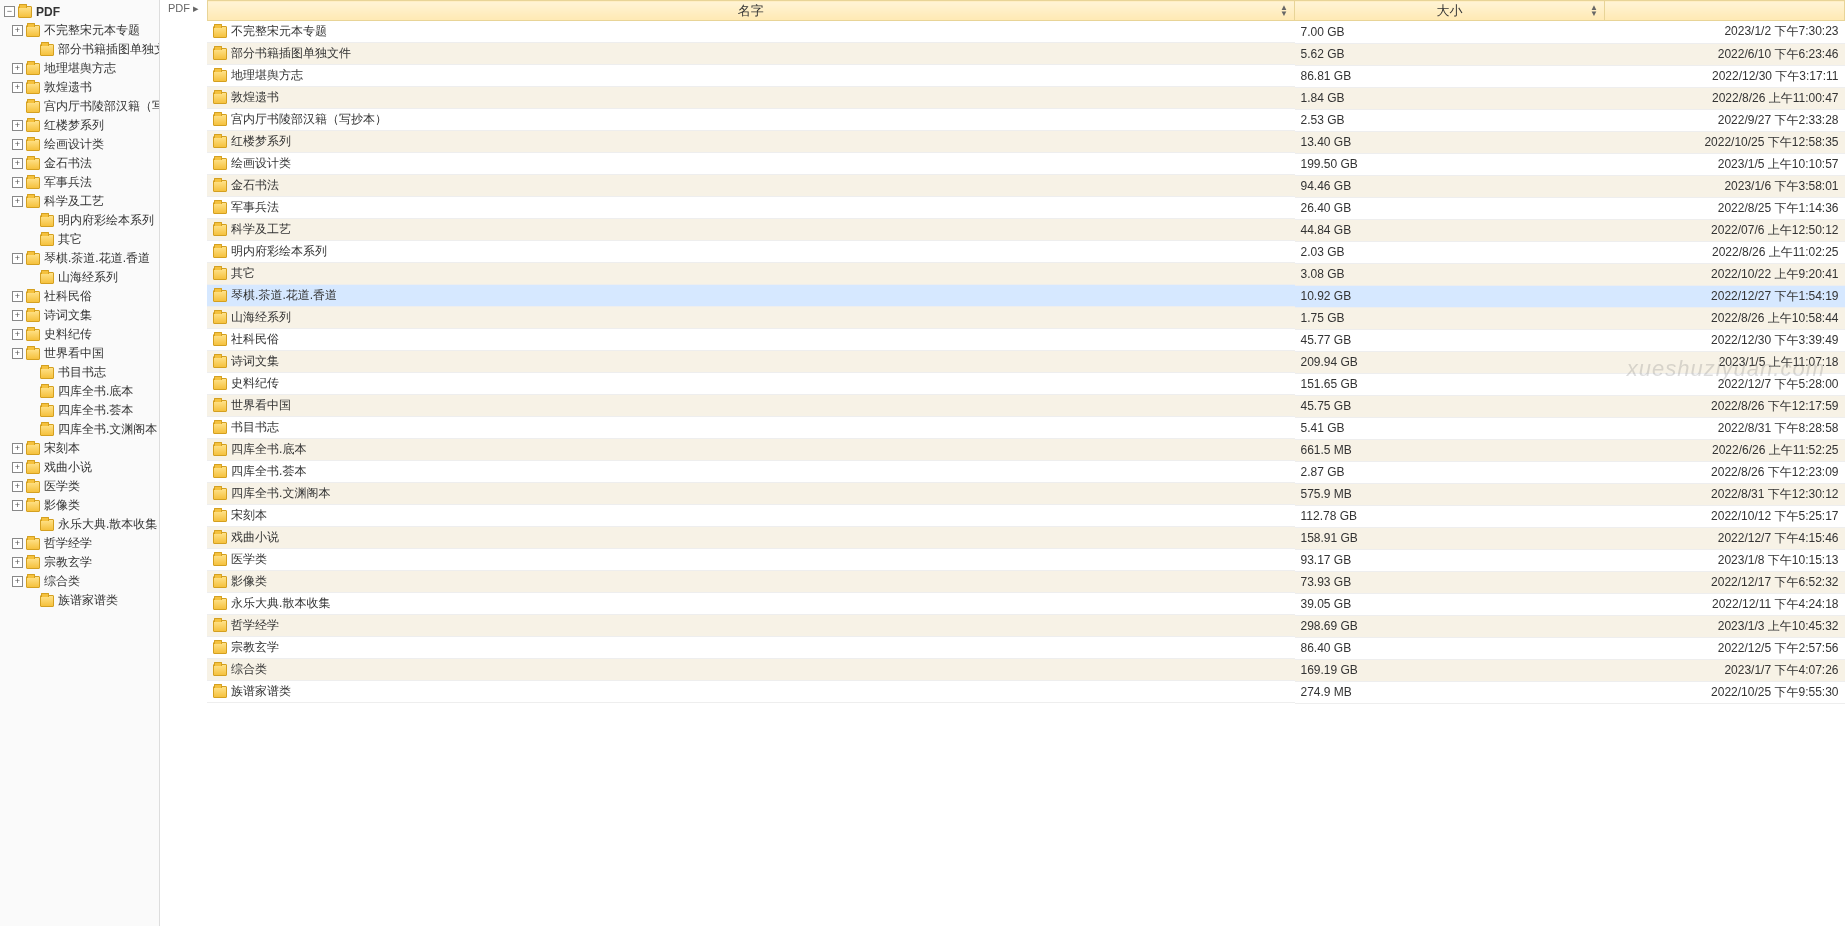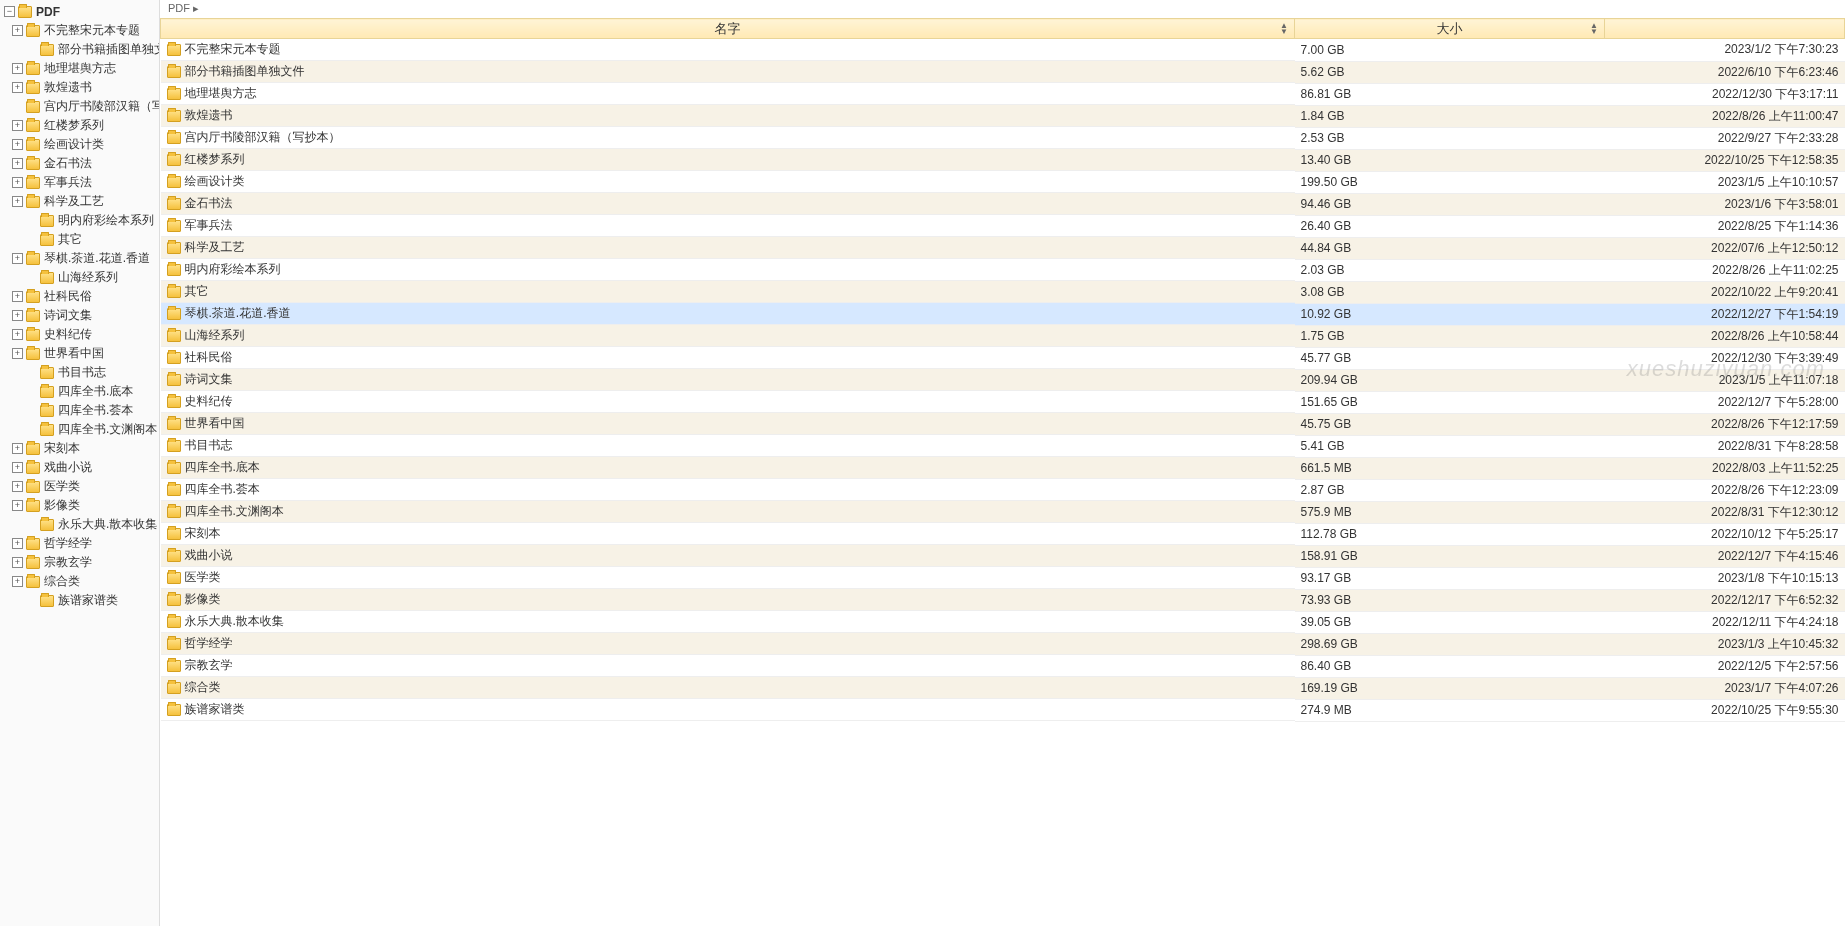--- a/index.html
+++ b/index.html
@@ -8,21 +8,21 @@
 .sidebar { width: 160px; flex-shrink: 0; overflow-y: auto; overflow-x: hidden; border-right: 1px solid #ddd; background: #fafafa; padding-top: 2px; }
 .tree-node { display: flex; align-items: center; height: 19px; padding-left: 4px; cursor: pointer; white-space: nowrap; }
 .tree-toggle { width: 11px; height: 11px; border: 1px solid #888; display: inline-flex; align-items: center; justify-content: center; font-size: 9px; line-height: 1; margin-right: 3px; background: #fff; color: #555; flex-shrink: 0; }
 .tree-toggle-empty { width: 11px; height: 11px; margin-right: 3px; flex-shrink: 0; }
 .tree-indent { display: inline-block; flex-shrink: 0; }
 .folder-icon { width: 14px; height: 12px; background: linear-gradient(#ffe28a,#f5c13d); border: 1px solid #d4a020; border-radius: 1px; position: relative; margin-right: 4px; flex-shrink: 0; }
 .folder-icon::before { content: ""; position: absolute; top: -3px; left: 0; width: 6px; height: 3px; background: #f5c13d; border: 1px solid #d4a020; border-bottom: none; border-radius: 1px 1px 0 0; }
 .tree-label { font-size: 12px; color: #333; overflow: hidden; text-overflow: clip; }
 .root-label { font-weight: bold; }
 
-.main { flex: 1; display: flex; flex-direction: column; overflow: hidden; position: relative; }
+.main { flex: 1; display: flex; flex-direction: row; overflow: hidden; position: relative; }
 .breadcrumb { height: 18px; padding: 2px 8px; font-size: 11px; color: #666; }
 .table-wrap { flex: 1; overflow: auto; }
 table { width: 100%; border-collapse: collapse; table-layout: fixed; }
 thead th { background: linear-gradient(#fff4d6,#ffe9b3); border: 1px solid #e8d497; height: 20px; font-weight: normal; font-size: 13px; color: #333; position: relative; }
 .sort-arrows { position: absolute; right: 6px; top: 50%; transform: translateY(-50%); font-size: 8px; line-height: 6px; color: #666; }
 .col-name { width: auto; }
 .col-size { width: 310px; }
 .col-date { width: 240px; }
 tbody tr { height: 22px; }
 tbody tr:nth-child(even) { background: #f7f2e6; }
@@ -410,21 +410,21 @@
               </td>
               <td class="cell-size">5.41 GB</td>
               <td class="cell-date">2022/8/31 下午8:28:58</td>
             </tr>
             <tr>
               <td class="cell-name">
                 <span class="folder-icon"></span>
                 <span>四库全书.底本</span>
               </td>
               <td class="cell-size">661.5 MB</td>
-              <td class="cell-date">2022/8/03 上午11:52:25</td>
+              <td class="cell-date">2022/6/26 上午11:52:25</td>
             </tr>
             <tr>
               <td class="cell-name">
                 <span class="folder-icon"></span>
                 <span>四库全书.荟本</span>
               </td>
               <td class="cell-size">2.87 GB</td>
               <td class="cell-date">2022/8/26 下午12:23:09</td>
             </tr>
             <tr>

